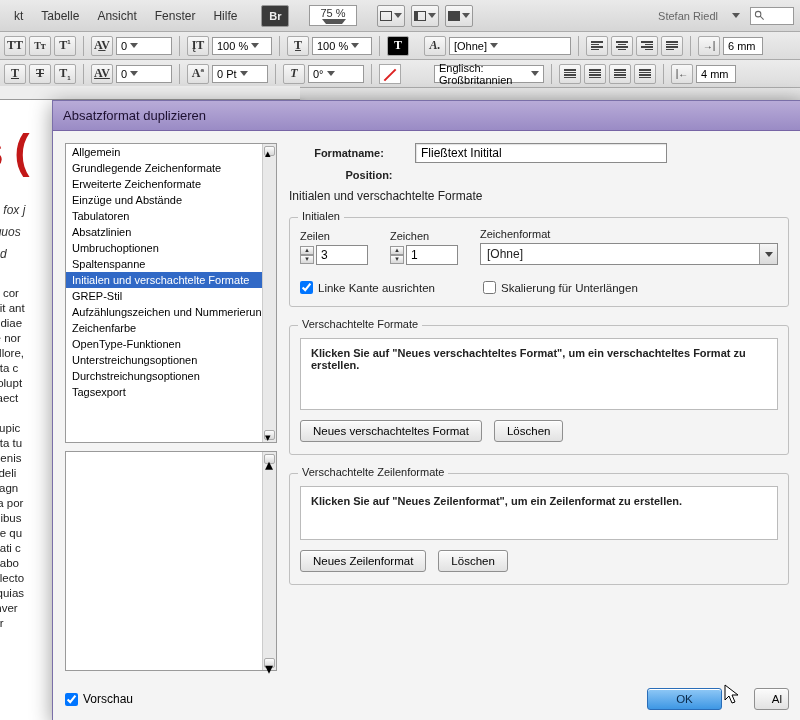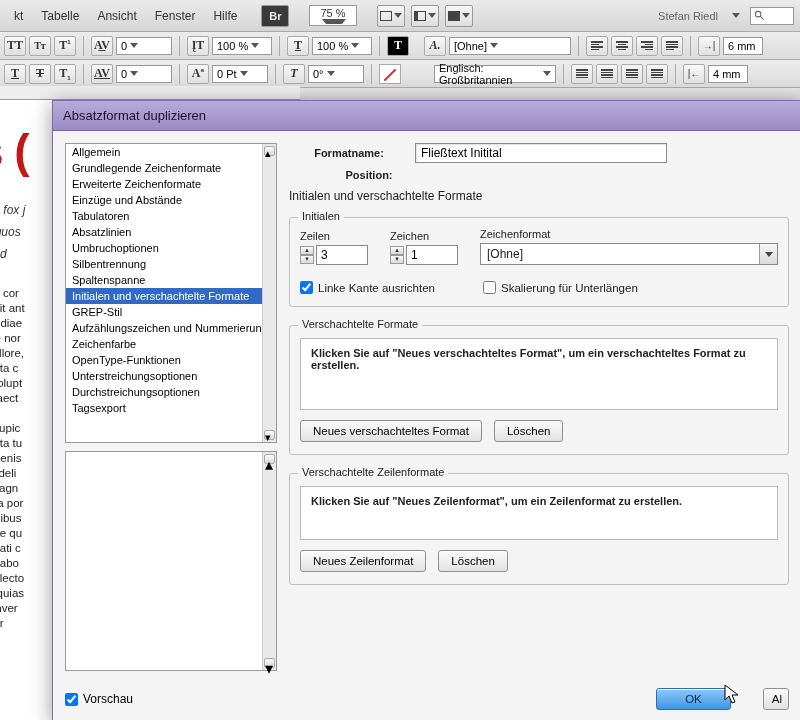--- a/index.html
+++ b/index.html
@@ -239,21 +239,21 @@
       <span class="tt" style="font-style:italic">T</span>
     </div>
   <div class="field combo" style="width:56px">
       <span>0°</span>
       <div class="tri"></div>
     </div>
   <div class="divider"></div>
   <div class="red-stroke"></div>
   <div class="tri"></div>
   <div style="width:24px"></div>
-  <div class="field combo" style="width:122px">
+  <div class="field combo" style="width:110px">
       <span>Englisch: Großbritannien</span>
       <div class="tri"></div>
     </div>
   <div class="divider"></div>
   <div class="btn">
       <div class="align-icon">
         <div class="ln" style="width:12px"></div>
         <div class="ln" style="width:12px"></div>
         <div class="ln" style="width:12px"></div>
         <div class="ln" style="width:12px"></div>
@@ -339,21 +339,20 @@
   <div class="content">
     <div class="sidelist">
       <div class="listbox" id="catlist">
         <div class="item">Allgemein</div>
           <div class="item">Grundlegende Zeichenformate</div>
           <div class="item">Erweiterte Zeichenformate</div>
           <div class="item">Einzüge und Abstände</div>
           <div class="item">Tabulatoren</div>
           <div class="item">Absatzlinien</div>
           <div class="item">Umbruchoptionen</div>
-          <div class="item">Silbentrennung</div>
           <div class="item">Spaltenspanne</div>
           <div class="item sel">Initialen und verschachtelte Formate</div>
           <div class="item">GREP-Stil</div>
           <div class="item">Aufzählungszeichen und Nummerierung</div>
           <div class="item">Zeichenfarbe</div>
           <div class="item">OpenType-Funktionen</div>
           <div class="item">Unterstreichungsoptionen</div>
           <div class="item">Durchstreichungsoptionen</div>
           <div class="item">Tagsexport</div>
           <div class="scroll">
@@ -449,21 +448,21 @@
     </div>
   </div>
   <div class="footer">
     <label class="chk">
       <input type="checkbox" checked="" style="">
       <span>Vorschau</span>
     </label>
     <div class="spacer"></div>
     <button class="btn2 primary">OK</button>
     <div style="width:10px"></div>
-    <button class="btn2" style="padding:0 6px 0 8px">Al</button>
+    <button class="btn2" style="padding:0 6px 0 17px">Al</button>
   </div>
 </div>
 
 <div class="cursor">
   <svg viewBox="0 0 18 22">
       <path d="M1 1 L1 16 L5 12 L8 19 L11 18 L8 11 L14 11 Z" fill="#fff" stroke="#000" stroke-width="1"></path>
     </svg>
 </div>
 
 </body></html>

